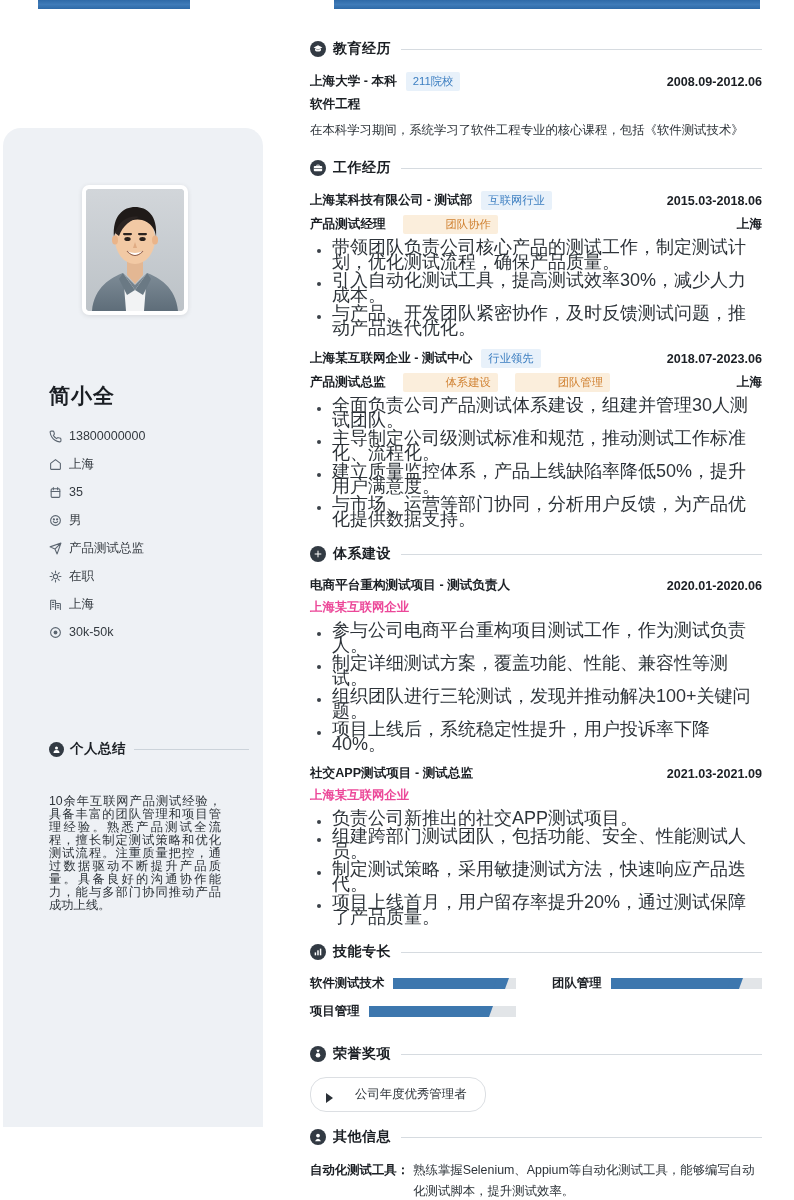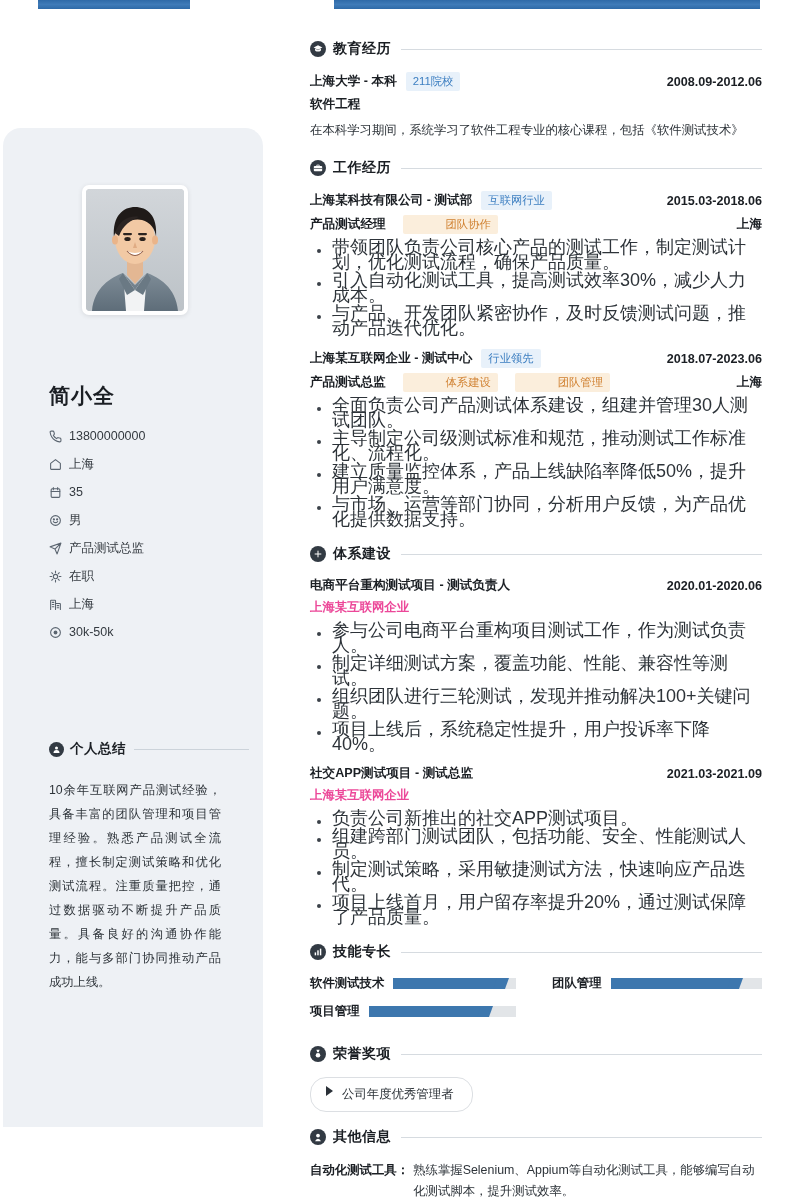--- a/index.html
+++ b/index.html
@@ -48,22 +48,22 @@
   .contact-txt  { font-size: 12.5px; color: #343a40; white-space: nowrap; text-align: center; }
 
   .sum-head { position: absolute; left: 46px; top: 612px; display: flex; align-items: center; width: 200px; }
   .sum-head .dot { width: 15px; height: 15px; border-radius: 50%; background: #323a43;
                    display: flex; align-items: center; justify-content: center; flex: 0 0 15px; }
   .sum-head .dot svg { width: 9px; height: 9px; display: block; }
   .sum-head .t { font-size: 13.5px; font-weight: 700; margin-left: 6px; color: #1b1f24; letter-spacing: .5px; }
   .sum-head .rule { flex: 1; height: 1px; background: #ccd3da; margin-left: 8px; }
 
   .sum-body {
-    position: absolute; left: 46px; top: 650px; width: 172px;
-    font-size: 12.3px; line-height: 24px; color: #2d3339; text-align: justify;
+    position: absolute; left: 46px; top: 667px; width: 172px;
+    font-size: 12.3px; line-height: 13px; color: #2d3339; text-align: justify;
   }
 
   
   .main { position: absolute; left: 310px; top: 0; width: 452px; }
 
   .sec-head { display: flex; align-items: center; margin-bottom: 14px; }
   .sec-head .dot { width: 16px; height: 16px; border-radius: 50%; background: #323a43;
                    display: flex; align-items: center; justify-content: center; flex: 0 0 16px; }
   .sec-head .dot svg { width: 10px; height: 10px; display: block; }
   .sec-head .t { font-size: 14px; font-weight: 700; margin-left: 7px; color: #1b1f24; letter-spacing: .5px; }
@@ -108,21 +108,21 @@
   .skill .fill { position: absolute; left: 0; top: 0; height: 100%;
                  background: #3d77ae; }
   .skill .fill::after {
     content: ""; position: absolute; right: -6px; top: 0;
     width: 12px; height: 100%; background: #3d77ae;
     transform: skewX(-20deg);
   }
 
   
   .honor-chip {
-    display: inline-flex; align-items: flex-start; gap: 9px;
+    display: inline-flex; align-items: flex-end; gap: 22px;
     border: 1px solid #dcdfe3; border-radius: 16px;
     padding: 8px 18px 8px 15px; background: #fff;
     font-size: 12.4px; color: #2d3339;
   }
   .honor-chip .tri {
     width: 0; height: 0; border-left: 7px solid #2b3138;
     border-top: 5px solid transparent; border-bottom: 5px solid transparent;
   }
 
   

